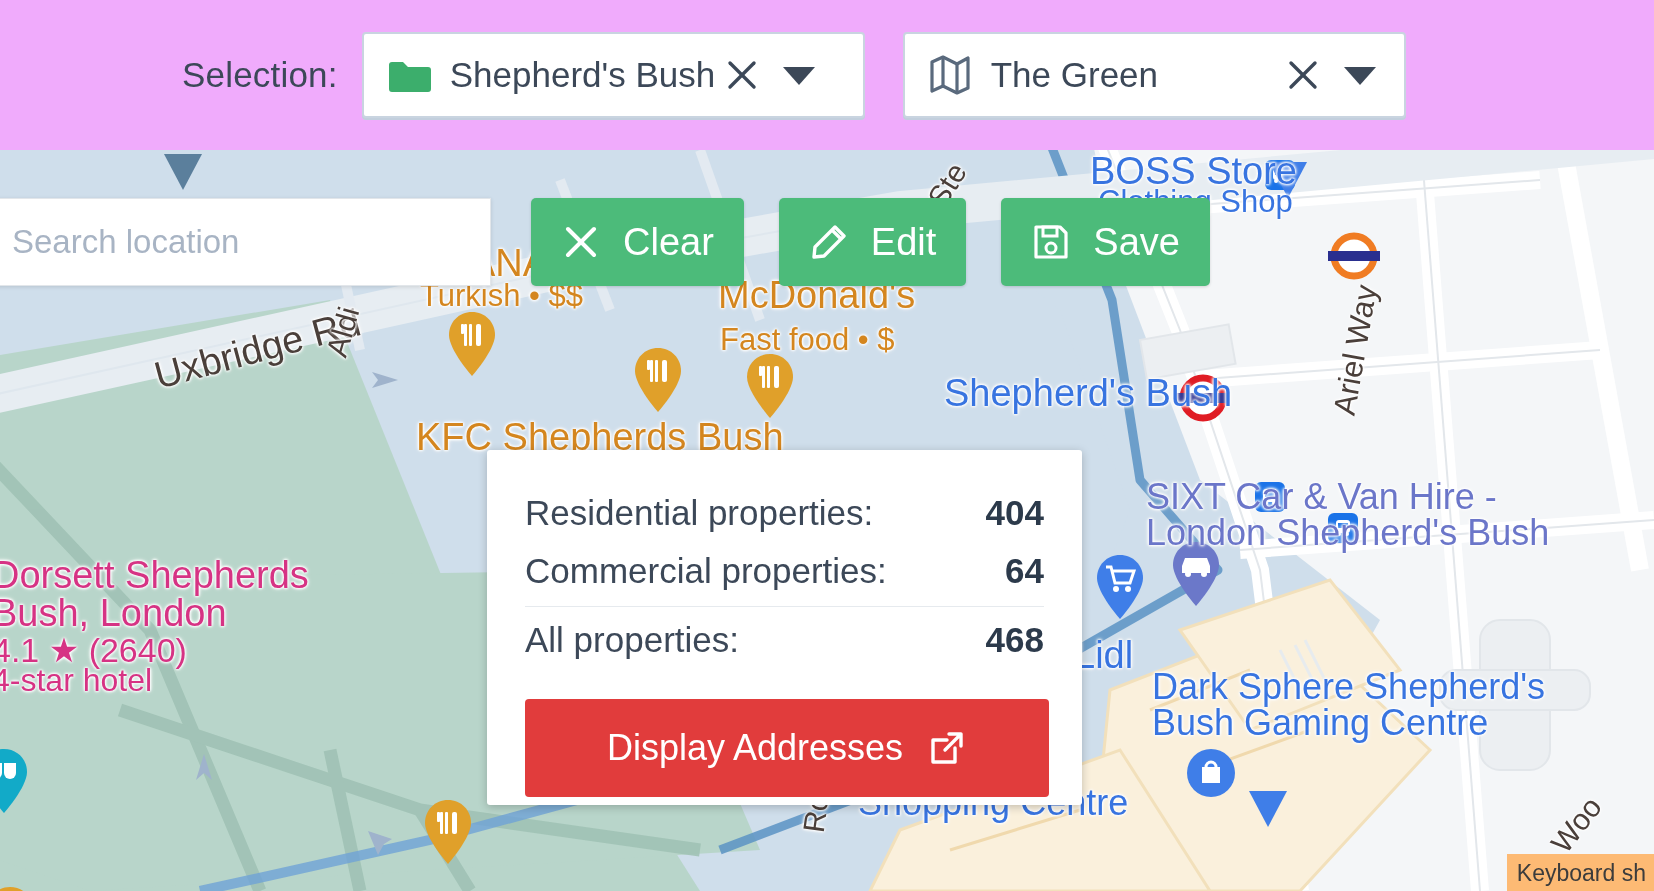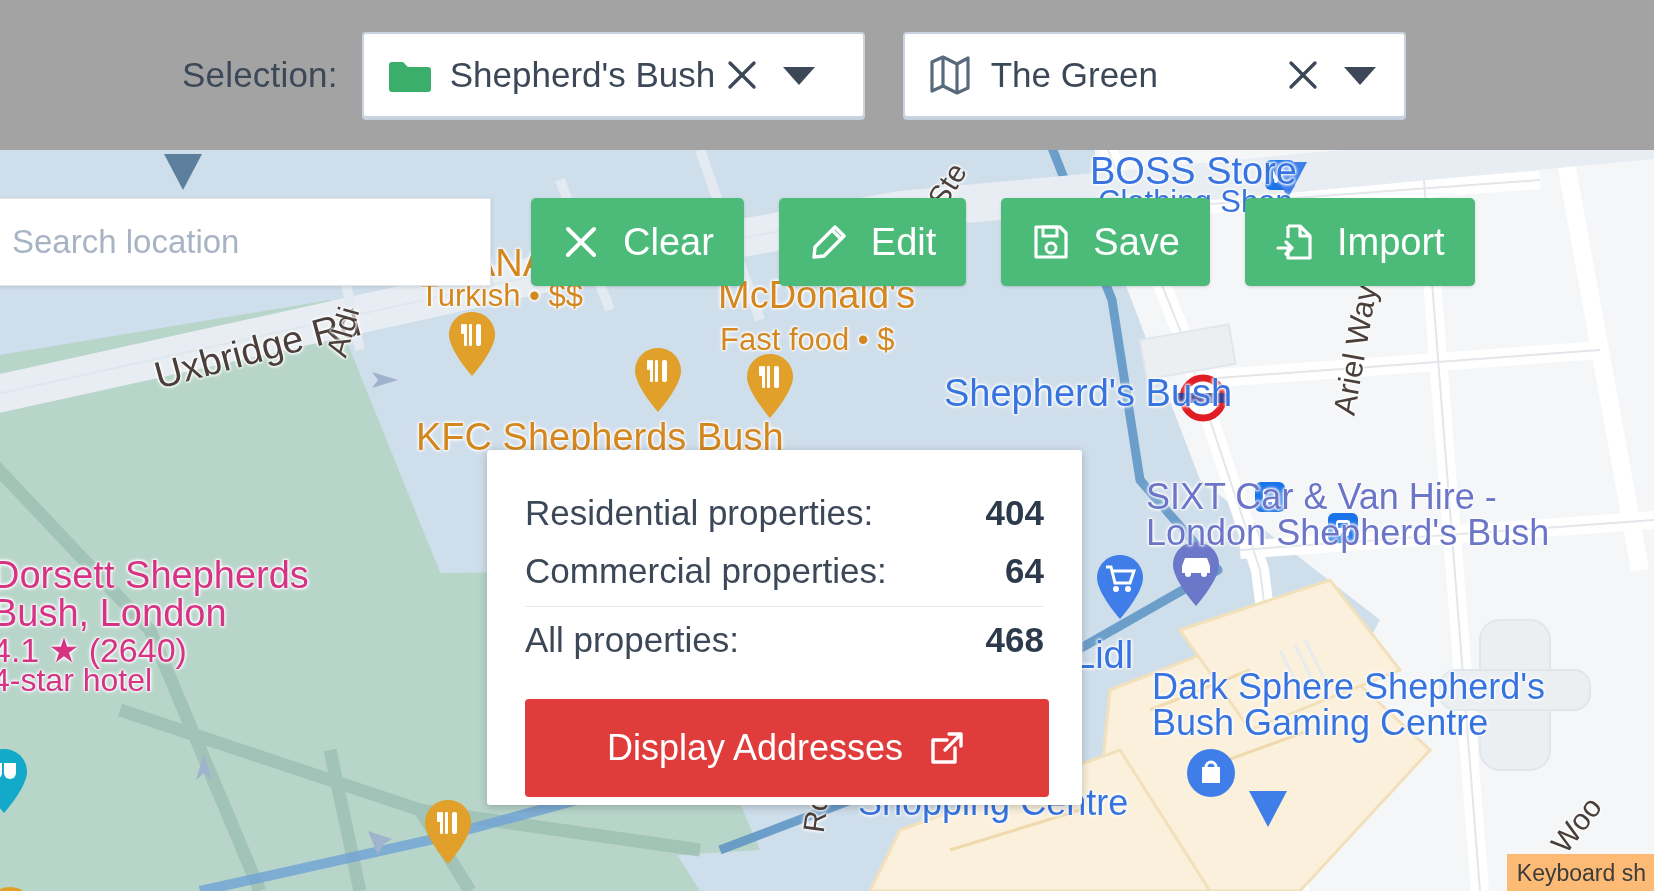--- a/index.html
+++ b/index.html
@@ -9,21 +9,21 @@
     overflow: hidden;
     font-family: "Liberation Sans", sans-serif;
     background: #ffffff;
   }
   #app { position: relative; width: 1654px; height: 891px; overflow: hidden; }
 
   
   .topbar {
     position: absolute; left: 0; top: 0;
     width: 1654px; height: 150px;
-    background: #a3a3a3;
+    background: #f0abfc;
     display: flex; align-items: center;
     z-index: 60;
   }
   .selection-label {
     font-size: 35px; color: #3c4858;
     margin-left: 182px; margin-right: 24px;
     letter-spacing: .2px; white-space: nowrap;
   }
   .chip {
     height: 86px;
@@ -488,28 +488,20 @@
 
     <button class="tbtn">
       <svg width="40" height="40" viewBox="0 0 40 40">
         <path d="M5 5 h24 l6 6 v24 a0 0 0 0 1 0 0 h-30 z" fill="none" stroke="#fff" stroke-width="3.2" stroke-linejoin="round"></path>
         <path d="M12 5 h14 v9 h-14 z" fill="none" stroke="#fff" stroke-width="3"></path>
         <circle cx="20" cy="26" r="5" fill="none" stroke="#fff" stroke-width="3"></circle>
       </svg>
       <span>Save</span>
     </button>
 
-    <button class="tbtn">
-      <svg width="40" height="40" viewBox="0 0 40 40">
-        <path d="M13 4 h12 l10 10 v22 h-22 v-10 M13 4 v12" fill="none" stroke="#fff" stroke-width="3.2" stroke-linejoin="round"></path>
-        <path d="M25 4 v10 h10" fill="none" stroke="#fff" stroke-width="3.2" stroke-linejoin="round"></path>
-        <path d="M3 26 h14 M11 20 l6 6 l-6 6" fill="none" stroke="#fff" stroke-width="3.2" stroke-linecap="round" stroke-linejoin="round"></path>
-      </svg>
-      <span>Import</span>
-    </button>
   </div>
 
   <div class="panel">
     <div class="prow">
       <span class="prow-label">Residential properties:</span>
       <span class="prow-value">404</span>
     </div>
     <div class="prow">
       <span class="prow-label">Commercial properties:</span>
       <span class="prow-value">64</span>

